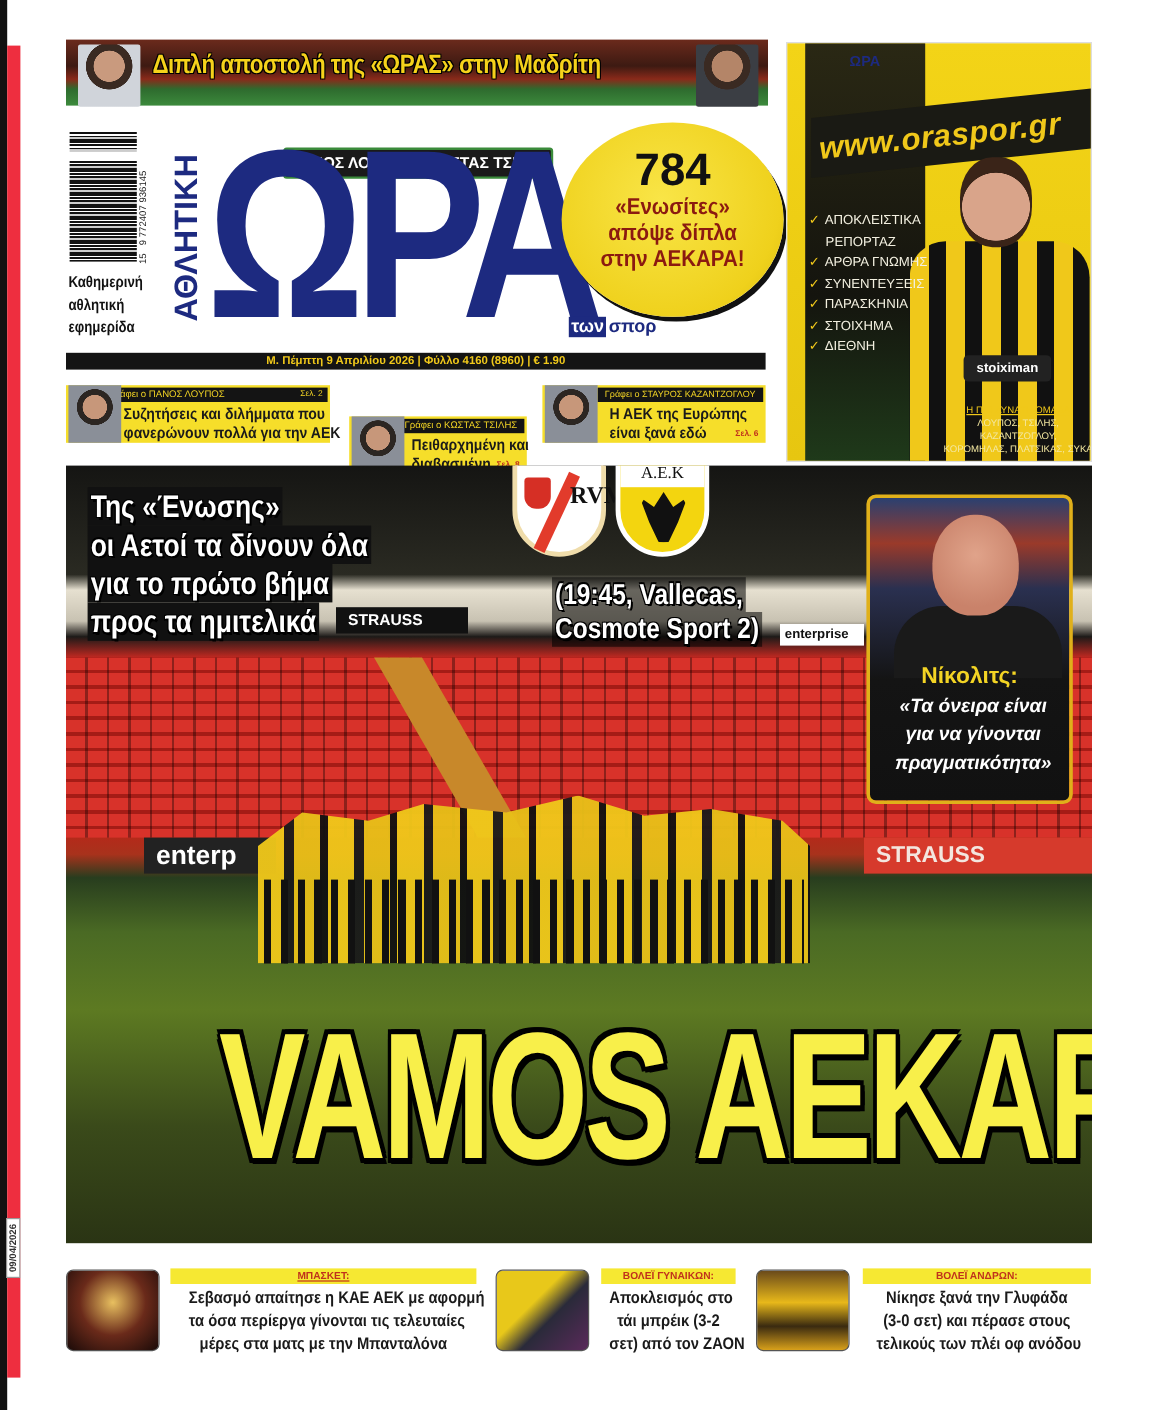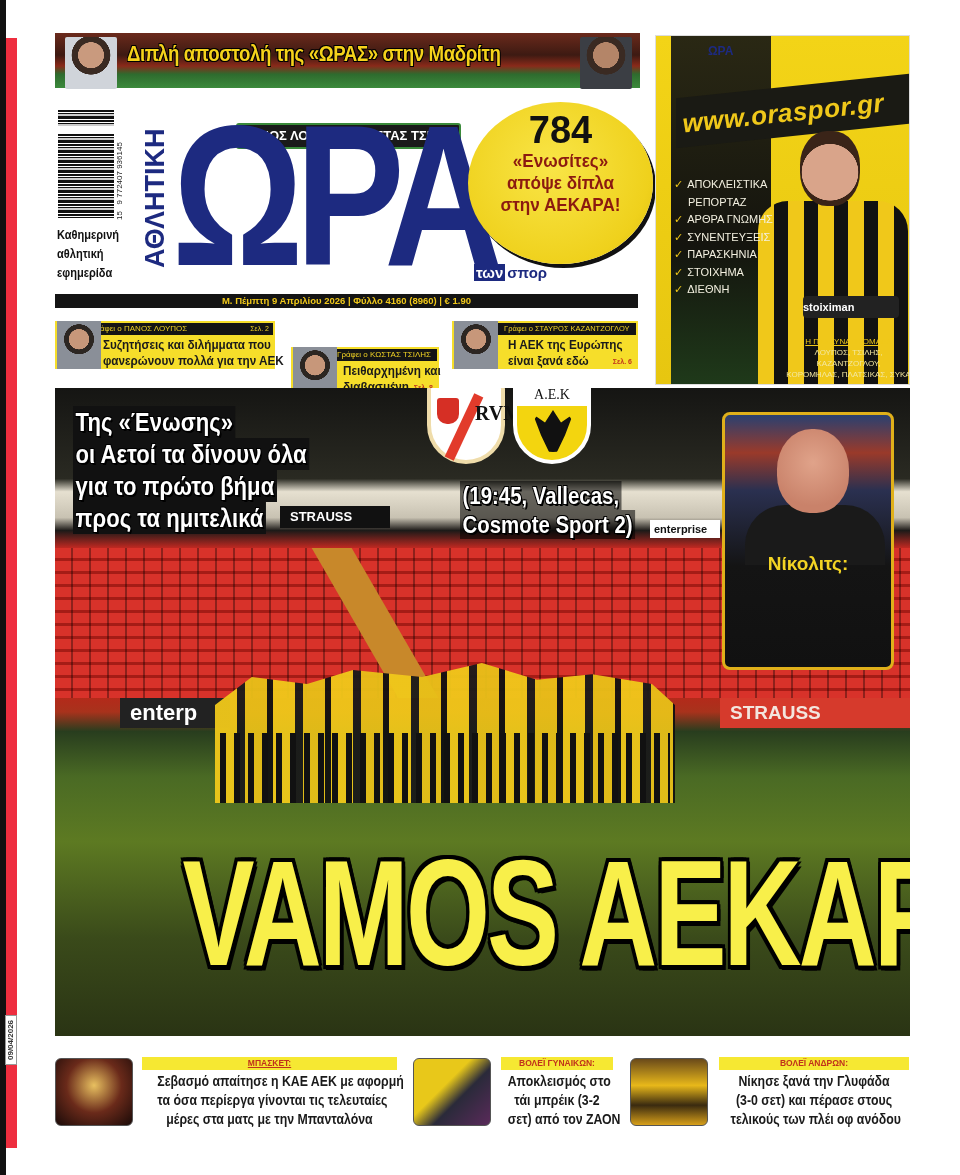--- a/index.html
+++ b/index.html
@@ -36,21 +36,21 @@
      font-size: 27px; font-weight: bold; color: #1d2a80; text-align: center; letter-spacing: 0px; line-height: 30px; }
   .logo { position: absolute; left: 172px; top: 96px; font-family: "Liberation Sans", sans-serif; font-weight: bold; font-size: 200px; color: #1d2a80;
      letter-spacing: -10px; line-height: 200px; transform: scaleX(0.82); transform-origin: left top; }
   .logo-sub { position: absolute; left: 474px; top: 264px; font-size: 15px; font-weight: bold; }
   .logo-sub .ton { background: #1d2a80; color: #fff; padding: 0 2px; }
   .logo-sub .spor { color: #1d2a80; margin-left: 2px; }
 
   
   .bubble { position: absolute; left: 468px; top: 102px; width: 185px; height: 162px; border-radius: 50%; background: radial-gradient(circle at 45% 40%, #f9e547, #efd11c 70%, #d8b80a);
      box-shadow: 3px 4px 0 #111; text-align: center; }
-  .bubble .num { font-size: 38px; font-weight: bold; color: #111; margin-top: 8px; line-height: 40px; }
+  .bubble .num { font-size: 38px; font-weight: bold; color: #111; margin-top: 20px; line-height: 40px; }
   .bubble .txt { font-size: 19px; font-weight: bold; color: #8b1a10; line-height: 22px; transform: scaleX(0.9); }
 
   
   .date-strip { position: absolute; left: 55px; top: 294px; width: 583px; height: 14px; background: #141414; color: #f0c81a; font-size: 9.5px; font-weight: bold; text-align: center; line-height: 14px; }
 
   
   .col { position: absolute; top: 321px; height: 48px; background: #f6de2a; }
   .col .head { position: absolute; top: 2px; height: 12px; background: #141414; color: #f0d224; font-size: 8px; line-height: 12px; padding-left: 6px; white-space: nowrap; }
   .col .head .page { position: absolute; right: 4px; top: 0; color: #f0d224; font-size: 7px; }
   .col .headline { position: absolute; font-size: 13px; font-weight: bold; color: #1a1a1a; line-height: 16px; white-space: nowrap; transform: scaleX(0.9); transform-origin: left; }
@@ -62,21 +62,21 @@
   .ad .dark { position: absolute; left: 15px; top: 0; width: 100px; height: 350px; background: linear-gradient(180deg, #2a2814, #14140e 60%, #1f3a1a); }
   .ad .url-band { position: absolute; left: 20px; top: 50px; width: 235px; height: 50px; background: #1a1a14; transform: skewY(-6deg); }
   .ad .url { position: absolute; left: 26px; top: 62px; color: #f0c81a; font-size: 26px; font-style: italic; font-weight: bold; transform: rotate(-6deg); letter-spacing: 0.5px; white-space: nowrap; }
   .ad .mini-logo { position: absolute; left: 52px; top: 8px; color: #1d2a80; font-weight: bold; font-size: 12px; }
   .ad .list { position: absolute; left: 18px; top: 140px; color: #f3f0e0; font-size: 11px; line-height: 17.5px; }
   .ad .list .chk { color: #f0c81a; margin-right: 4px; }
   .ad .player { position: absolute; left: 92px; top: 95px; width: 160px; height: 260px; }
   .ad .player .head { position: absolute; left: 52px; top: 0; width: 60px; height: 75px; border-radius: 45%; background: radial-gradient(circle at 50% 55%, #d9a48a 0 55%, #3a2418 56%); }
   .ad .player .body { position: absolute; left: 10px; top: 70px; width: 150px; height: 200px; border-radius: 30px 30px 0 0;
      background: repeating-linear-gradient(90deg, #f0c81a 0 16px, #111 16px 30px); }
-  .ad .player .sponsor { position: absolute; left: 55px; top: 165px; width: 96px; height: 22px; background: #222; color: #fff; font-size: 11px; font-weight: bold; line-height: 22px; border-radius: 4px; }
+  .ad .player .sponsor { position: absolute; left: 55px; top: 165px; width: 73px; height: 22px; background: #222; color: #fff; font-size: 11px; font-weight: bold; text-align: center; line-height: 22px; border-radius: 4px; }
   .ad .team { position: absolute; left: 130px; top: 300px; color: #f3e7a0; font-size: 8px; text-align: center; line-height: 11px; width: 125px; }
 
   
   .main { position: absolute; left: 55px; top: 388px; width: 855px; height: 648px; overflow: hidden;
      background: linear-gradient(180deg, #151513 0%, #2a2a22 14%, #e6e0d0 16%, #c8c2b2 20%, #1d1a18 22%, #d32a22 25%, #c22018 45%, #a8321c 50%, #283d1e 53%, #4a6a24 60%, #5d7a22 70%, #3a4a1a 85%, #2a3414 100%); }
   .main .seats { position: absolute; left: 0; top: 160px; width: 855px; height: 150px;
      background: repeating-linear-gradient(90deg, transparent 0 16px, rgba(0,0,0,0.35) 16px 18px), repeating-linear-gradient(180deg, #d8322a 0 10px, #a51c16 10px 13px); }
   .main .aisle { position: absolute; left: 300px; top: 160px; width: 40px; height: 150px; background: #c8882a; transform: skewX(30deg); }
   .main .adboard { position: absolute; top: 310px; height: 30px; font-size: 22px; font-weight: bold; line-height: 30px; padding-left: 10px; }
   .main .adboard.ent { left: 65px; width: 110px; background: #222; color: #fff; }
@@ -241,20 +241,25 @@
 
   <div class="match-info">
     <span>(19:45, Vallecas,</span><br>
     <span>Cosmote Sport 2)</span>
   </div>
 
   <div class="coach">
     <div class="shoulders"></div>
     <div class="face"></div>
     <div class="name">Νίκολιτς:</div>
+    <div class="quote">
+      <div>«Τα όνειρα είναι</div>
+      <div>για να γίνονται</div>
+      <div>πραγματικότητα»</div>
+    </div>
   </div>
 
   <div class="headline-main">VAMOS AEKAPA!</div>
 </div>
 
 <div class="story" style="left:55px;width:345px;">
   <div class="thumb" style="background:radial-gradient(circle at 50% 40%, #e8c060, #6a2a1a 50%, #1a0a08);"></div>
   <div class="label" style="left:87px;width:255px;text-decoration:underline;">ΜΠΑΣΚΕΤ:</div>
   <div class="text" style="left:87px;width:255px;">
     <div>Σεβασμό απαίτησε η ΚΑΕ ΑΕΚ με αφορμή</div>

